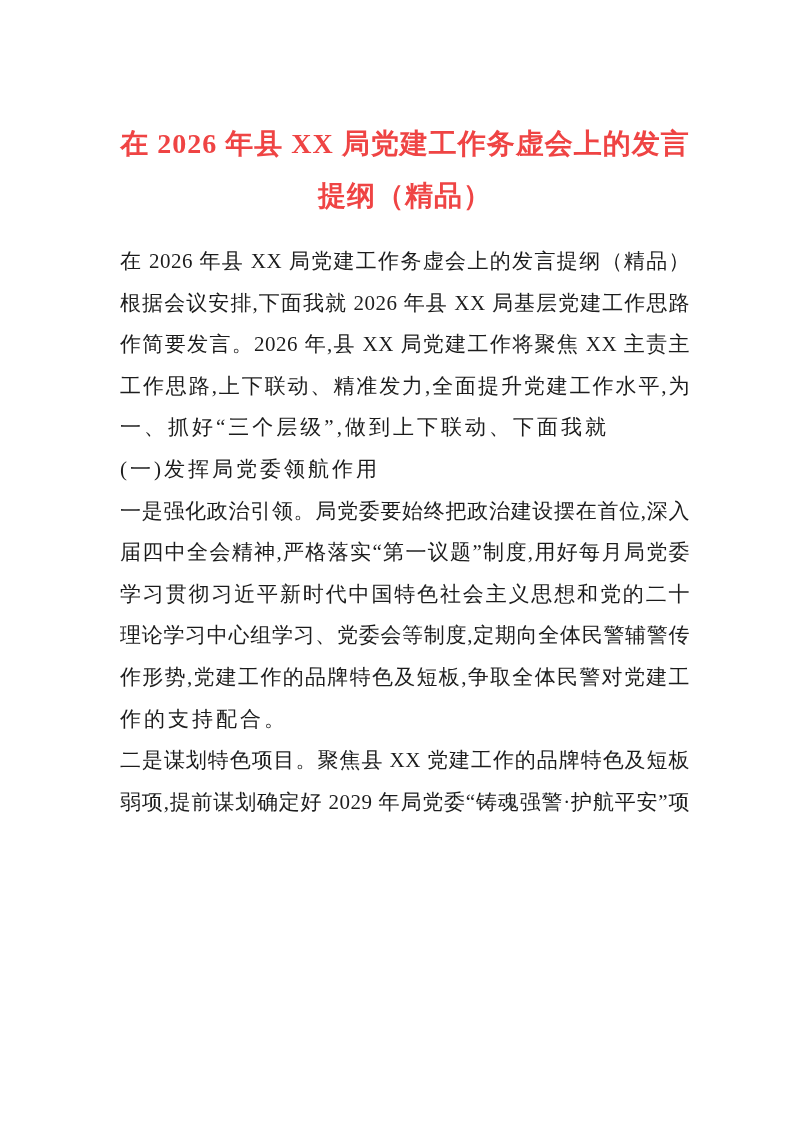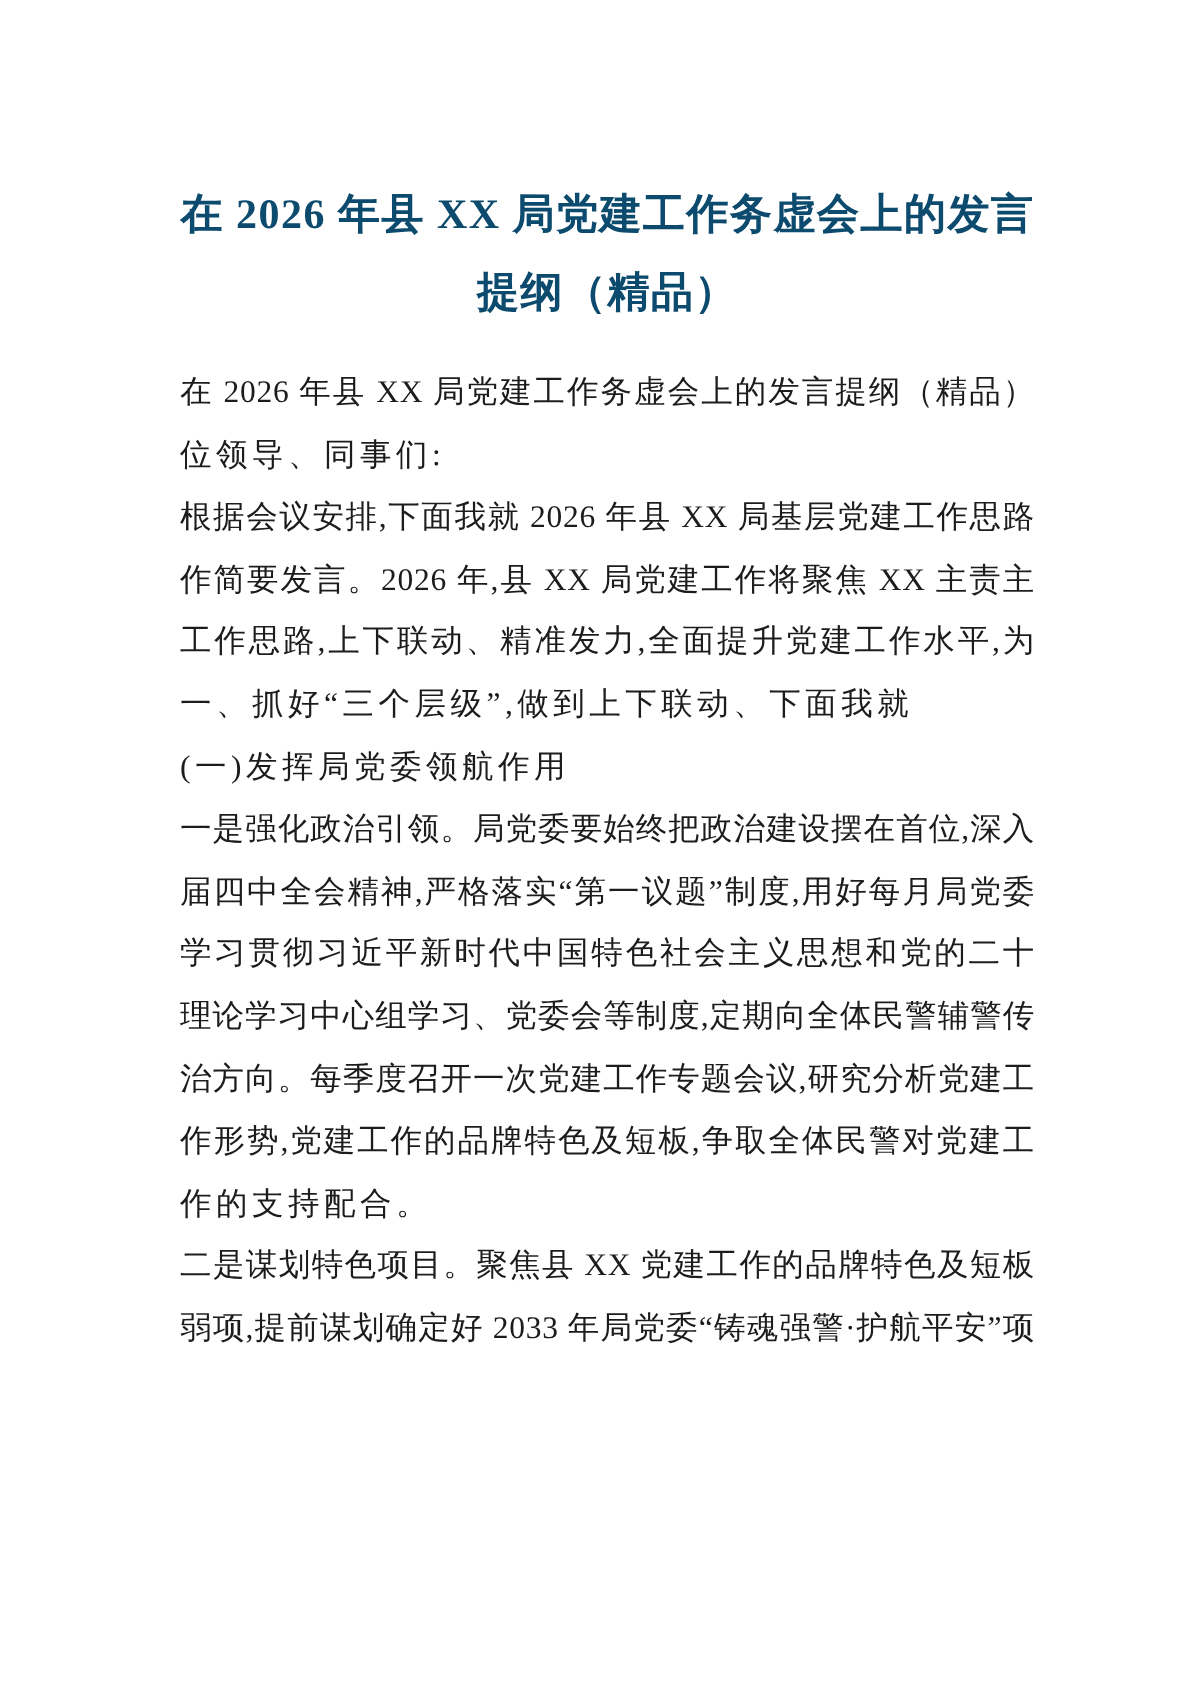--- a/index.html
+++ b/index.html
@@ -19,21 +19,21 @@
     padding-left: 120px;
     padding-right: 103px; 
   }
   .doc-title {
     padding-top: 118px;
     font-size: 28px;
     font-weight: 700;
     line-height: 52px;
     letter-spacing: 1px;
     text-align: center;
-    color: #0c4a6e;
+    color: #ef4444;
   }
   .body-text {
     margin-top: 19px;
     font-size: 21px;
     line-height: 41.6px;
     color: #1c1c1c;
   }
   .line {
     text-align: justify;
     text-align-last: left;
@@ -50,30 +50,28 @@
 <body>
 
 <div class="page">
   <div class="content">
     <div class="doc-title">
       <div>在 2026 年县 XX 局党建工作务虚会上的发言</div>
       <div>提纲（精品）</div>
     </div>
     <div class="body-text">
         <div class="line fill">在 2026 年县 XX 局党建工作务虚会上的发言提纲（精品）各</div>
-        <div class="line">位领导、同事们:</div>
         <div class="line fill">根据会议安排,下面我就 2026 年县 XX 局基层党建工作思路</div>
         <div class="line fill">作简要发言。2026 年,县 XX 局党建工作将聚焦 XX 主责主业,</div>
         <div class="line fill">工作思路,上下联动、精准发力,全面提升党建工作水平,为 XX</div>
         <div class="line">一、抓好“三个层级”,做到上下联动、下面我就</div>
         <div class="line">(一)发挥局党委领航作用</div>
         <div class="line fill">一是强化政治引领。局党委要始终把政治建设摆在首位,深入</div>
         <div class="line fill">届四中全会精神,严格落实“第一议题”制度,用好每月局党委</div>
         <div class="line fill">学习贯彻习近平新时代中国特色社会主义思想和党的二十</div>
         <div class="line fill">理论学习中心组学习、党委会等制度,定期向全体民警辅警传</div>
-        <div class="line fill">治方向。每季度召开一次党建工作专题会议,研究分析党建工</div>
         <div class="line fill">作形势,党建工作的品牌特色及短板,争取全体民警对党建工</div>
         <div class="line">作的支持配合。</div>
         <div class="line fill">二是谋划特色项目。聚焦县 XX 党建工作的品牌特色及短板</div>
-        <div class="line fill">弱项,提前谋划确定好 2033 年局党委“铸魂强警·护航平安”项</div>
+        <div class="line fill">弱项,提前谋划确定好 2029 年局党委“铸魂强警·护航平安”项</div>
       </div>
   </div>
 </div>
 
 </body></html>

